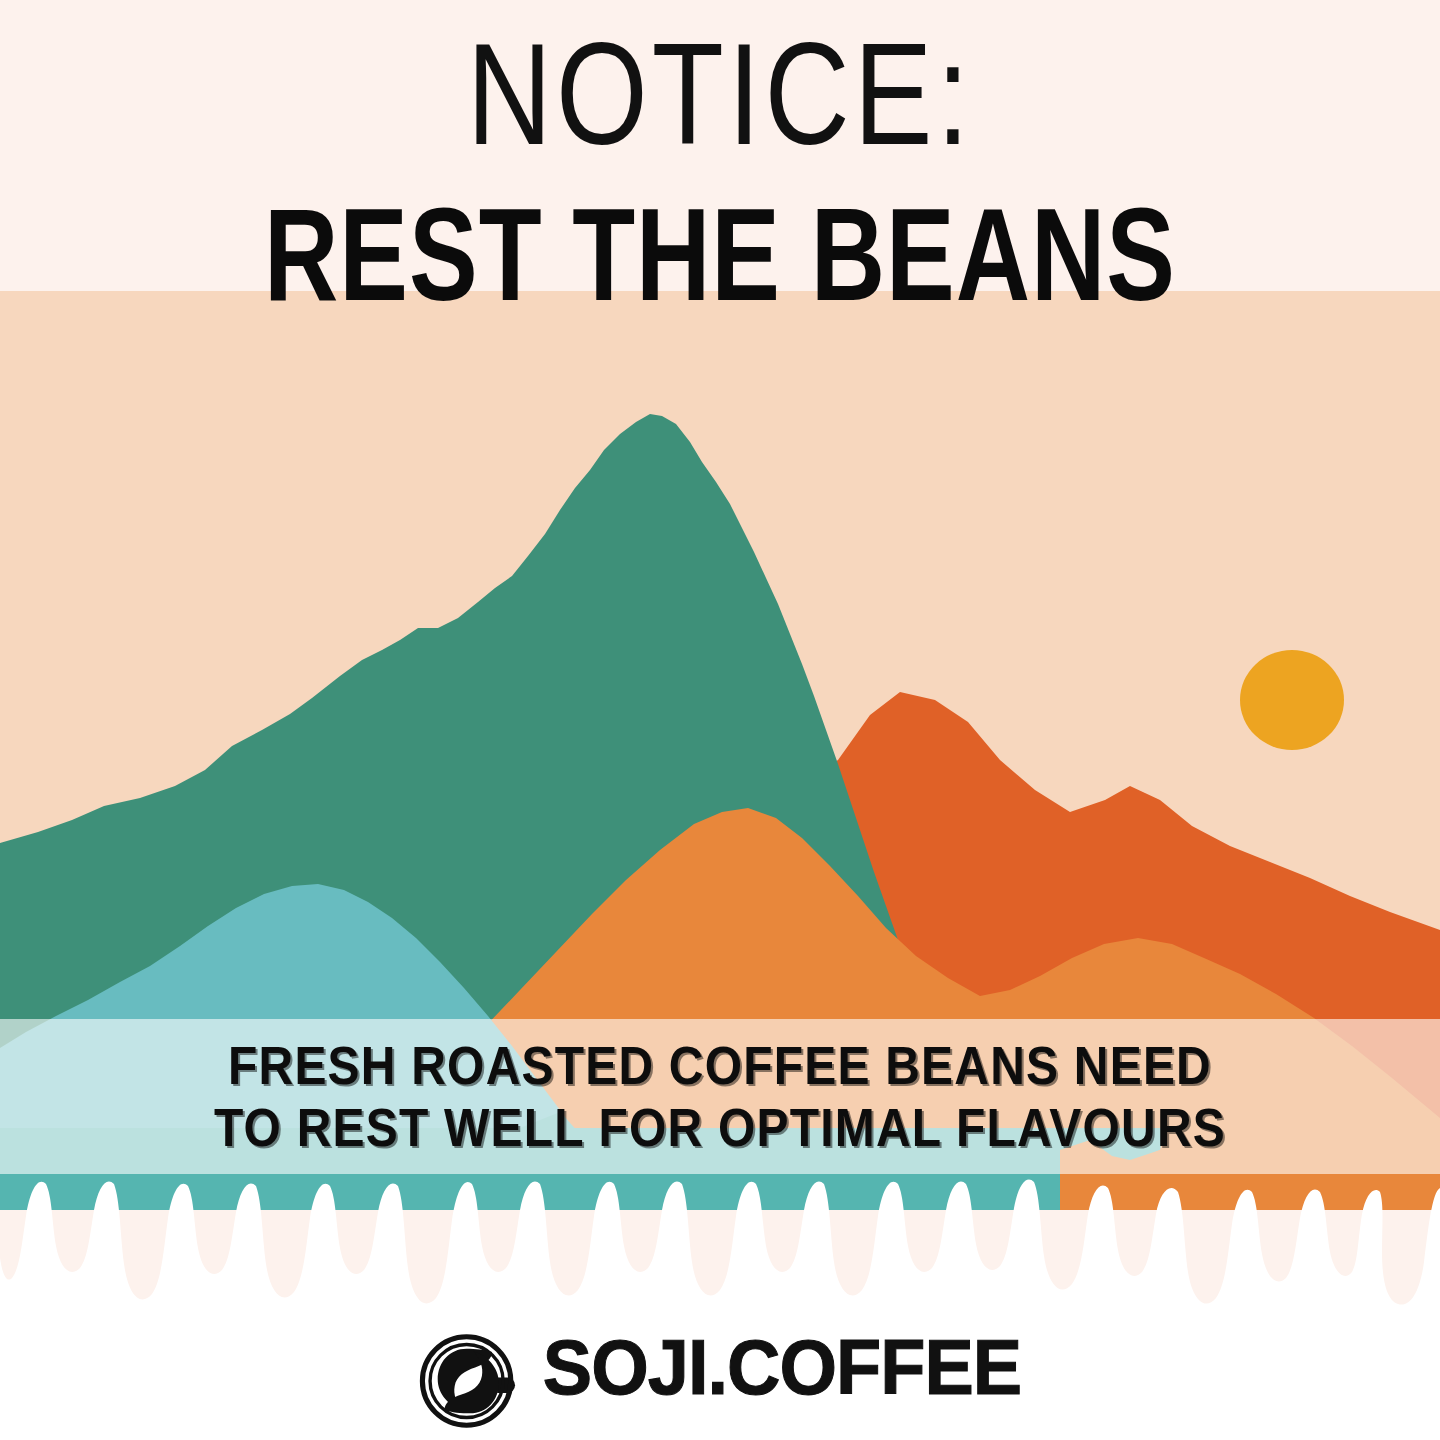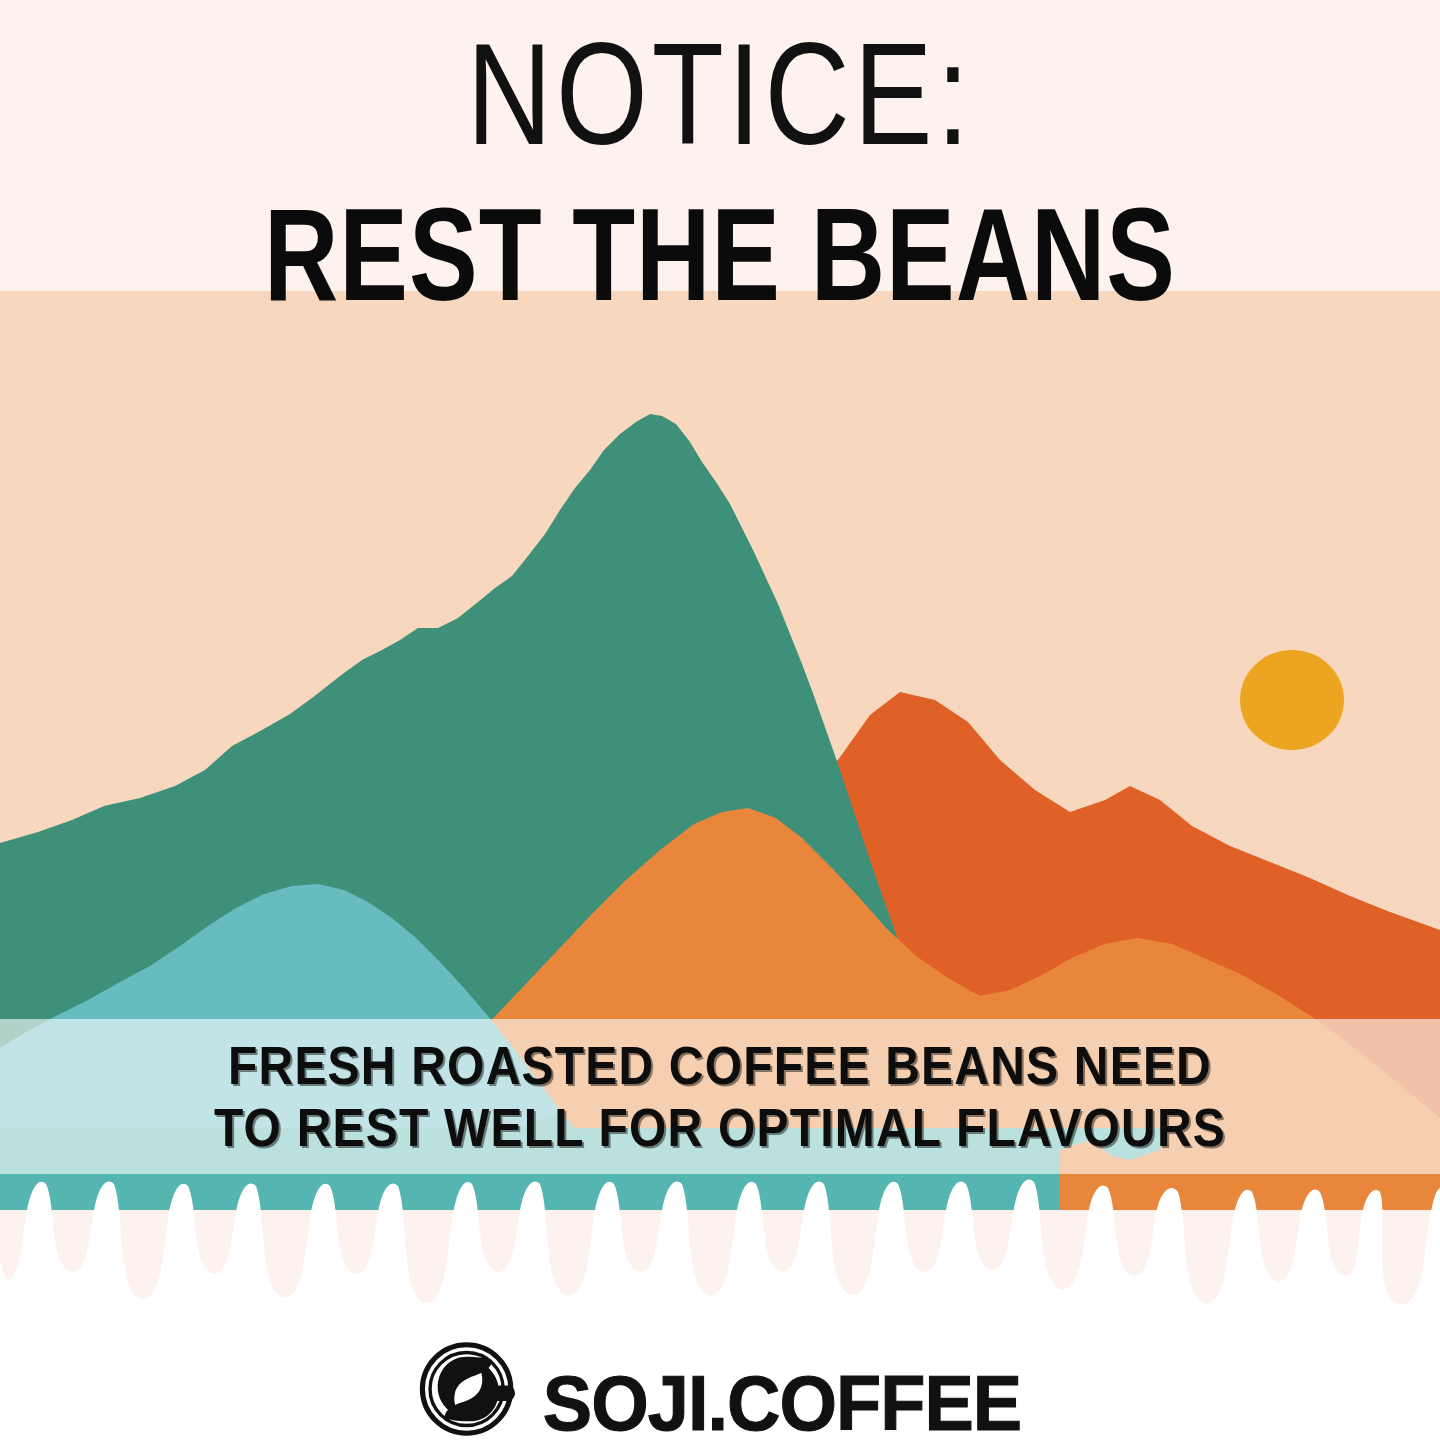--- a/index.html
+++ b/index.html
@@ -152,21 +152,21 @@
     text-shadow: 2px 2px 0 rgba(0,0,0,0.45);
   }
 
   
   .logo-row {
     position: absolute;
     left: 0; top: 1330px;
     width: 1440px;
     height: 110px;
     display: flex;
-    align-items: flex-end;
+    align-items: flex-start;
     justify-content: center;
     gap: 22px;
   }
   .logo-mark {
     width: 102px;
     height: 102px;
     flex: 0 0 auto;
   }
   .logo-text {
     font-family: "Liberation Sans", sans-serif;

